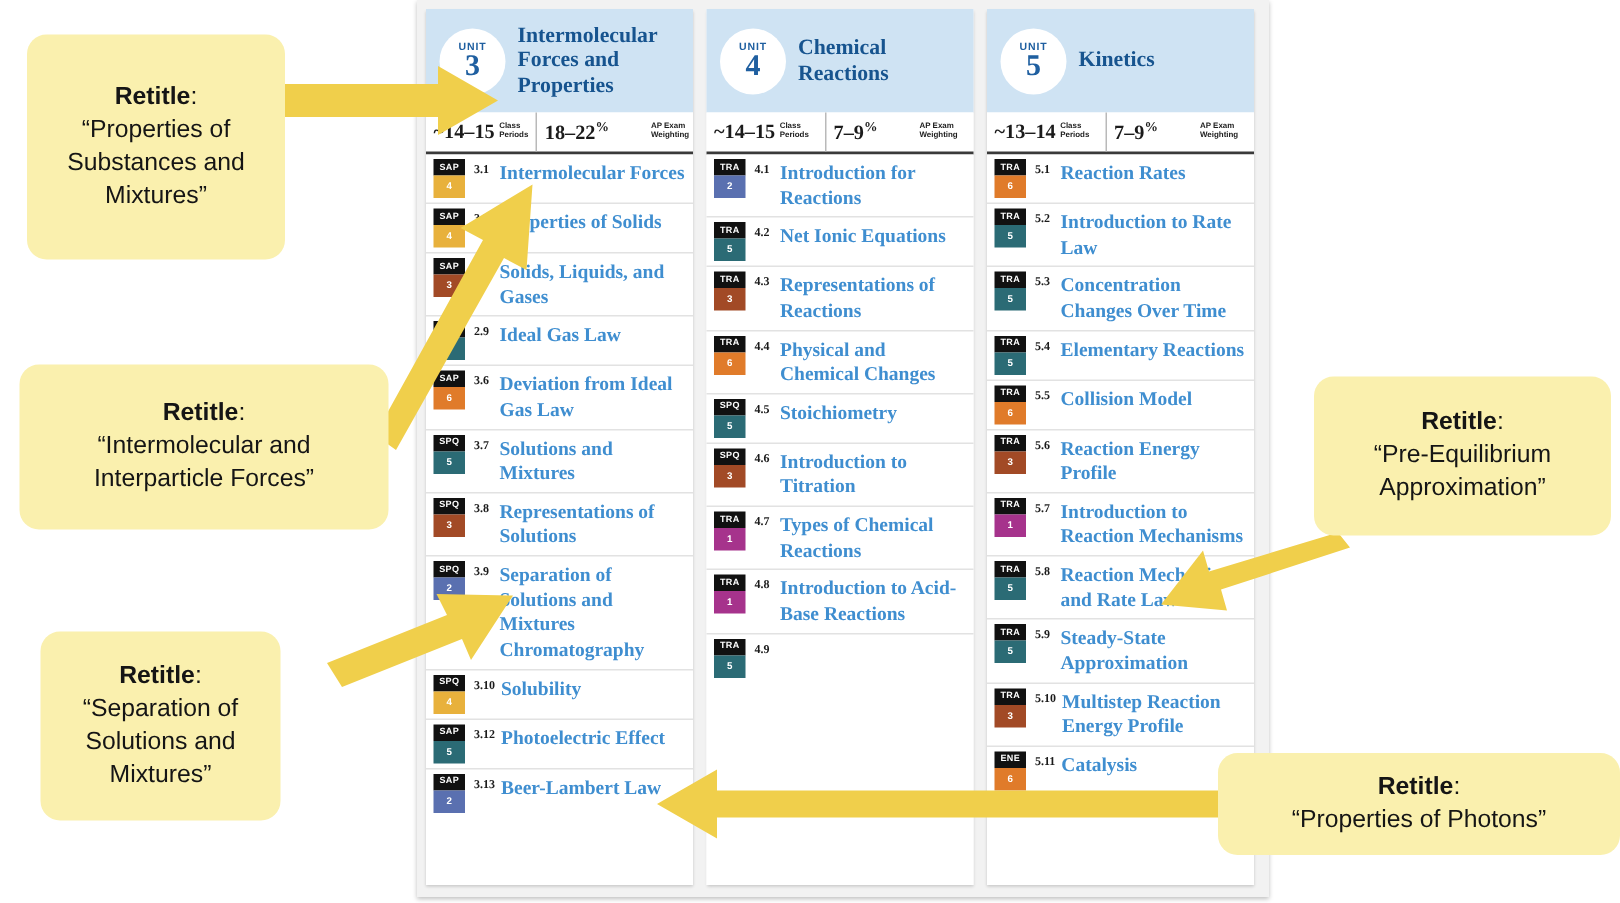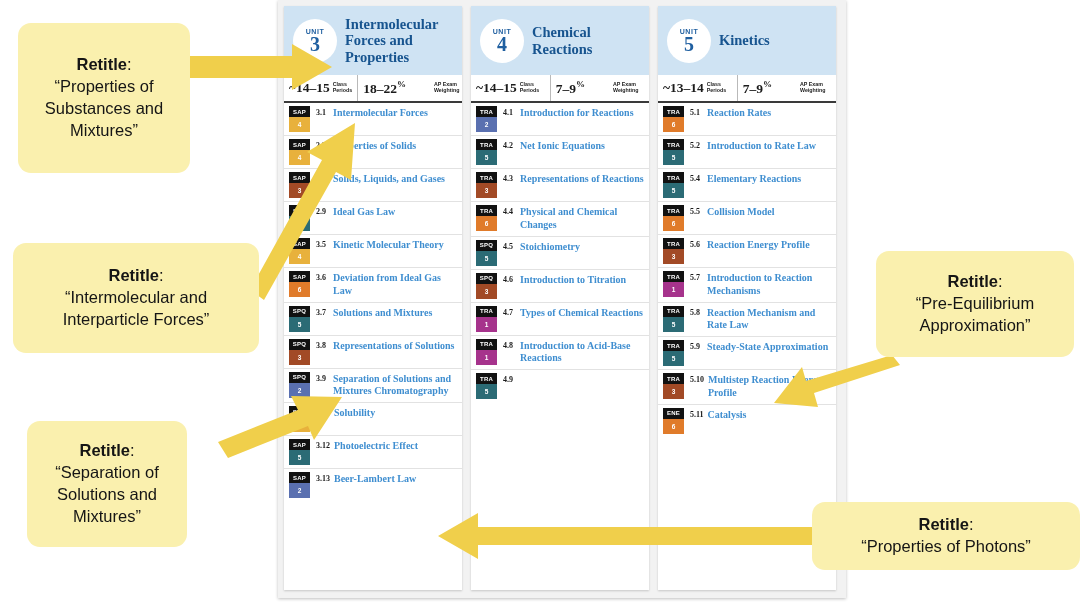--- a/index.html
+++ b/index.html
@@ -158,21 +158,21 @@
     font-weight: bold;
     font-size: 8px;
     color: #1b1b1b;
     padding: 5px 4px 0 0;
     min-width: 17px;
     text-align: left;
   }
   .t-name {
     font-family: "Liberation Serif", serif;
     font-weight: bold;
-    font-size: 10px;
+    font-size: 13px;
     line-height: 1.28;
     color: #3f8ed0;
     padding: 4px 0 4px 0;
   }
 
   
   .callout {
     position: absolute;
     background: #faf0ae;
     border-radius: 13px;
@@ -254,28 +254,20 @@
               <div class="badge">
                 <div class="b-code" style="background: rgb(17, 17, 17);">SAP</div>
                 <div class="b-num" style="background: rgb(43, 107, 117);">5</div>
               </div>
               <div class="t-num">2.9</div>
               <div class="t-name">Ideal Gas Law</div>
             </div>
           <div class="topic">
               <div class="badge">
                 <div class="b-code" style="background: rgb(17, 17, 17);">SAP</div>
-                <div class="b-num" style="background: rgb(232, 177, 60);">4</div>
-              </div>
-              <div class="t-num">3.5</div>
-              <div class="t-name">Kinetic Molecular Theory</div>
-            </div>
-          <div class="topic">
-              <div class="badge">
-                <div class="b-code" style="background: rgb(17, 17, 17);">SAP</div>
                 <div class="b-num" style="background: rgb(224, 123, 42);">6</div>
               </div>
               <div class="t-num">3.6</div>
               <div class="t-name">Deviation from Ideal Gas Law</div>
             </div>
           <div class="topic">
               <div class="badge">
                 <div class="b-code" style="background: rgb(17, 17, 17);">SPQ</div>
                 <div class="b-num" style="background: rgb(43, 107, 117);">5</div>
               </div>
@@ -463,20 +455,28 @@
                 <div class="b-num" style="background: rgb(43, 107, 117);">5</div>
               </div>
               <div class="t-num">5.2</div>
               <div class="t-name">Introduction to Rate Law</div>
             </div>
           <div class="topic">
               <div class="badge">
                 <div class="b-code" style="background: rgb(17, 17, 17);">TRA</div>
                 <div class="b-num" style="background: rgb(43, 107, 117);">5</div>
               </div>
+              <div class="t-num">5.3</div>
+              <div class="t-name">Concentration Changes Over Time</div>
+            </div>
+          <div class="topic">
+              <div class="badge">
+                <div class="b-code" style="background: rgb(17, 17, 17);">TRA</div>
+                <div class="b-num" style="background: rgb(43, 107, 117);">5</div>
+              </div>
               <div class="t-num">5.4</div>
               <div class="t-name">Elementary Reactions</div>
             </div>
           <div class="topic">
               <div class="badge">
                 <div class="b-code" style="background: rgb(17, 17, 17);">TRA</div>
                 <div class="b-num" style="background: rgb(224, 123, 42);">6</div>
               </div>
               <div class="t-num">5.5</div>
               <div class="t-name">Collision Model</div>

